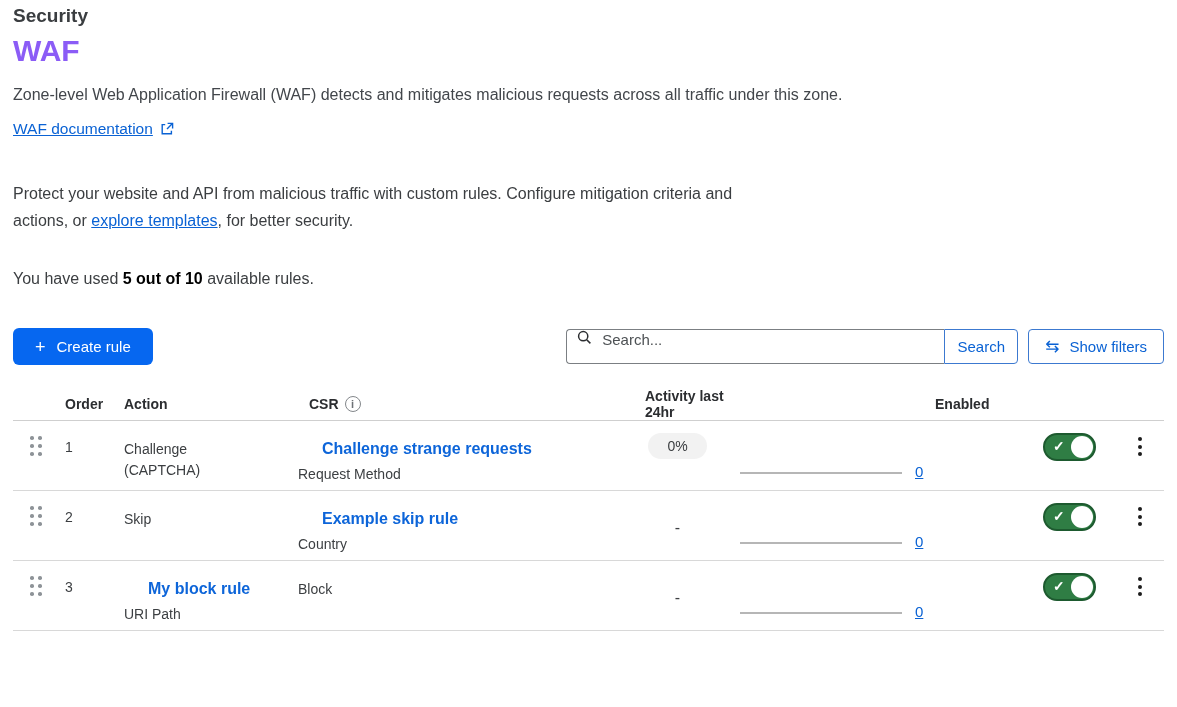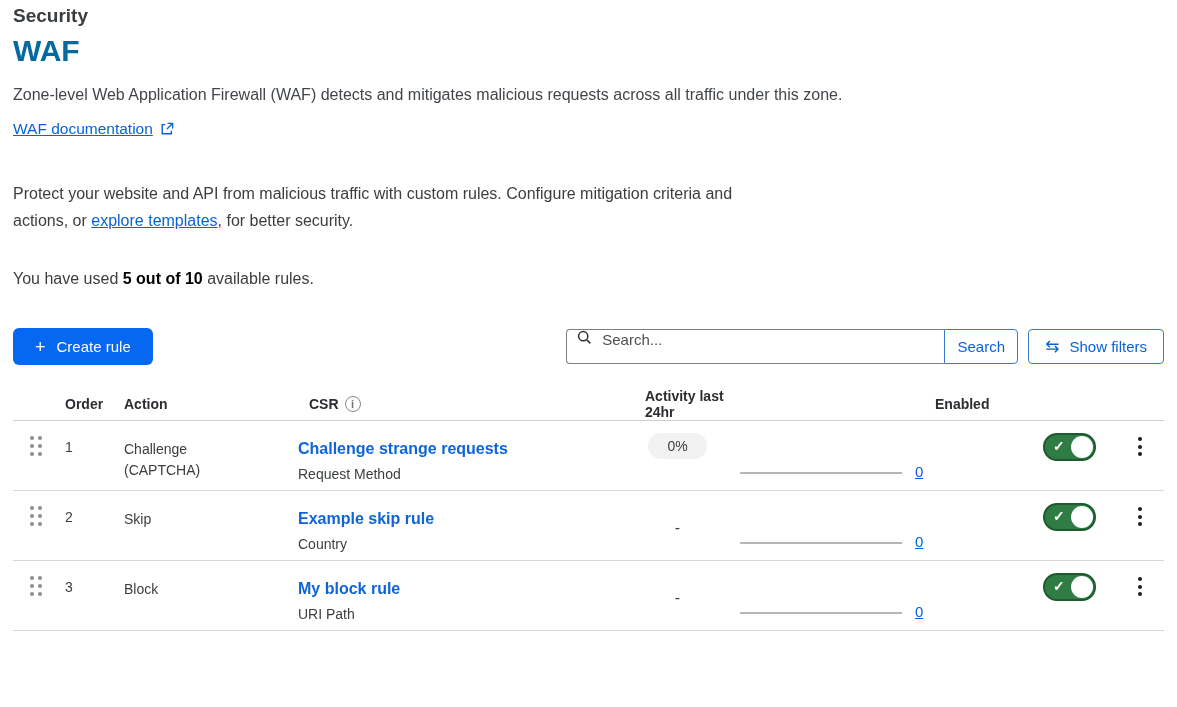--- a/index.html
+++ b/index.html
@@ -6,21 +6,21 @@
   html,body { margin:0; padding:0; }
   body {
     width:1177px; height:707px; overflow:hidden;
     background:#ffffff; color:#3d4043;
     font-family:"Liberation Sans", sans-serif;
   }
   .page { padding:6px 13px 0 13px; }
 
   
   .breadcrumb { font-size:19px; font-weight:600; color:#3a3d40; line-height:20px; }
-  .page-title { font-size:30px; font-weight:700; color:#0369a1; line-height:34px; margin-top:8px; }
+  .page-title { font-size:30px; font-weight:700; color:#8b5cf6; line-height:34px; margin-top:8px; }
   .page-desc  { font-size:16px; color:#42464b; line-height:22px; margin-top:16px; }
   .doc-link-row { margin-top:14px; display:flex; align-items:center; gap:7px; }
   .doc-link { font-size:15.5px; color:#0a62d4; text-decoration:underline; cursor:pointer;text-align:center; }
 
   
   .tabs { display:flex; gap:38px; border-bottom:1px solid #c9cbcd; margin-top:28px; }
   .tab { font-size:16px; color:#55585c; padding:10px 0 14px 0; cursor:pointer; }
   .tab.active { font-weight:700; color:#232528; border-bottom:3px solid #0a5bbe; margin-bottom:-1px; padding-right:14px; }
 
   
@@ -76,21 +76,21 @@
     width:16px; height:16px; border:1px solid #83878b; border-radius:50%;
     color:#6d7control175; color:#6d7175; font-size:11px; line-height:14px; text-align:center; display:inline-block;
   }
   .trow { height:70px; border-bottom:1px solid #d8d8d8; }
   .cell { padding-top:18px; font-size:14px; color:#3b3e41; }
 
   .handle-cell { padding-top:15px; padding-left:17px; }
   .drag-handle { display:grid; grid-template-columns:repeat(2,4px); grid-auto-rows:4px; gap:4px 4px; cursor:grab; }
   .drag-handle i { width:3.5px; height:3.5px; border-radius:50%; background:#8e9periodic398; background:#8e9398; }
 
-  .rule-link { font-size:16px; font-weight:700; color:#0d65d9; cursor:pointer; line-height:20px; }
+  .rule-link { font-size:16px; font-weight:700; color:#0d65d9; cursor:pointer; line-height:20px;margin-left:24px; }
   .rule-field { margin-top:7px; font-size:14px; color:#3c3f42; }
   .action-cell { max-width:100px; line-height:21px; }
 
   .csr-cell { display:flex; justify-content:center; align-items:flex-start; padding-top:12px; }
   .csr-cell.dash { padding-top:28px; }
   .csr-pill { background:#f2f2f2; border-radius:14px; padding:5px 19px; font-size:14px; color:#3b3e41; }
 
   .activity-cell { display:flex; align-items:flex-end; padding-left:15px; }
   .sparkline { width:162px; border-bottom:2px solid #b6b6b6; margin-bottom:16px; }
   .count-link { margin-left:13px; margin-bottom:10px; font-size:15px; color:#0a62d4; text-decoration:underline; cursor:pointer; }
@@ -256,25 +256,25 @@
         <span class="drag-handle">
             <i></i>
             <i></i>
             <i></i>
             <i></i>
             <i></i>
             <i></i>
           </span>
       </div>
       <div class="cell">3</div>
-      <div class="cell action-cell">Block</div>
       <div class="cell">
         <div class="rule-link">My block rule</div>
         <div class="rule-field">URI Path</div>
       </div>
+      <div class="cell action-cell">Block</div>
       <div class="csr-cell dash">
         <span>-</span>
       </div>
       <div class="activity-cell">
         <div class="sparkline"></div>
         <span class="count-link">0</span>
       </div>
       <div></div>
       <div class="cell enabled-cell">
         <div class="toggle">

